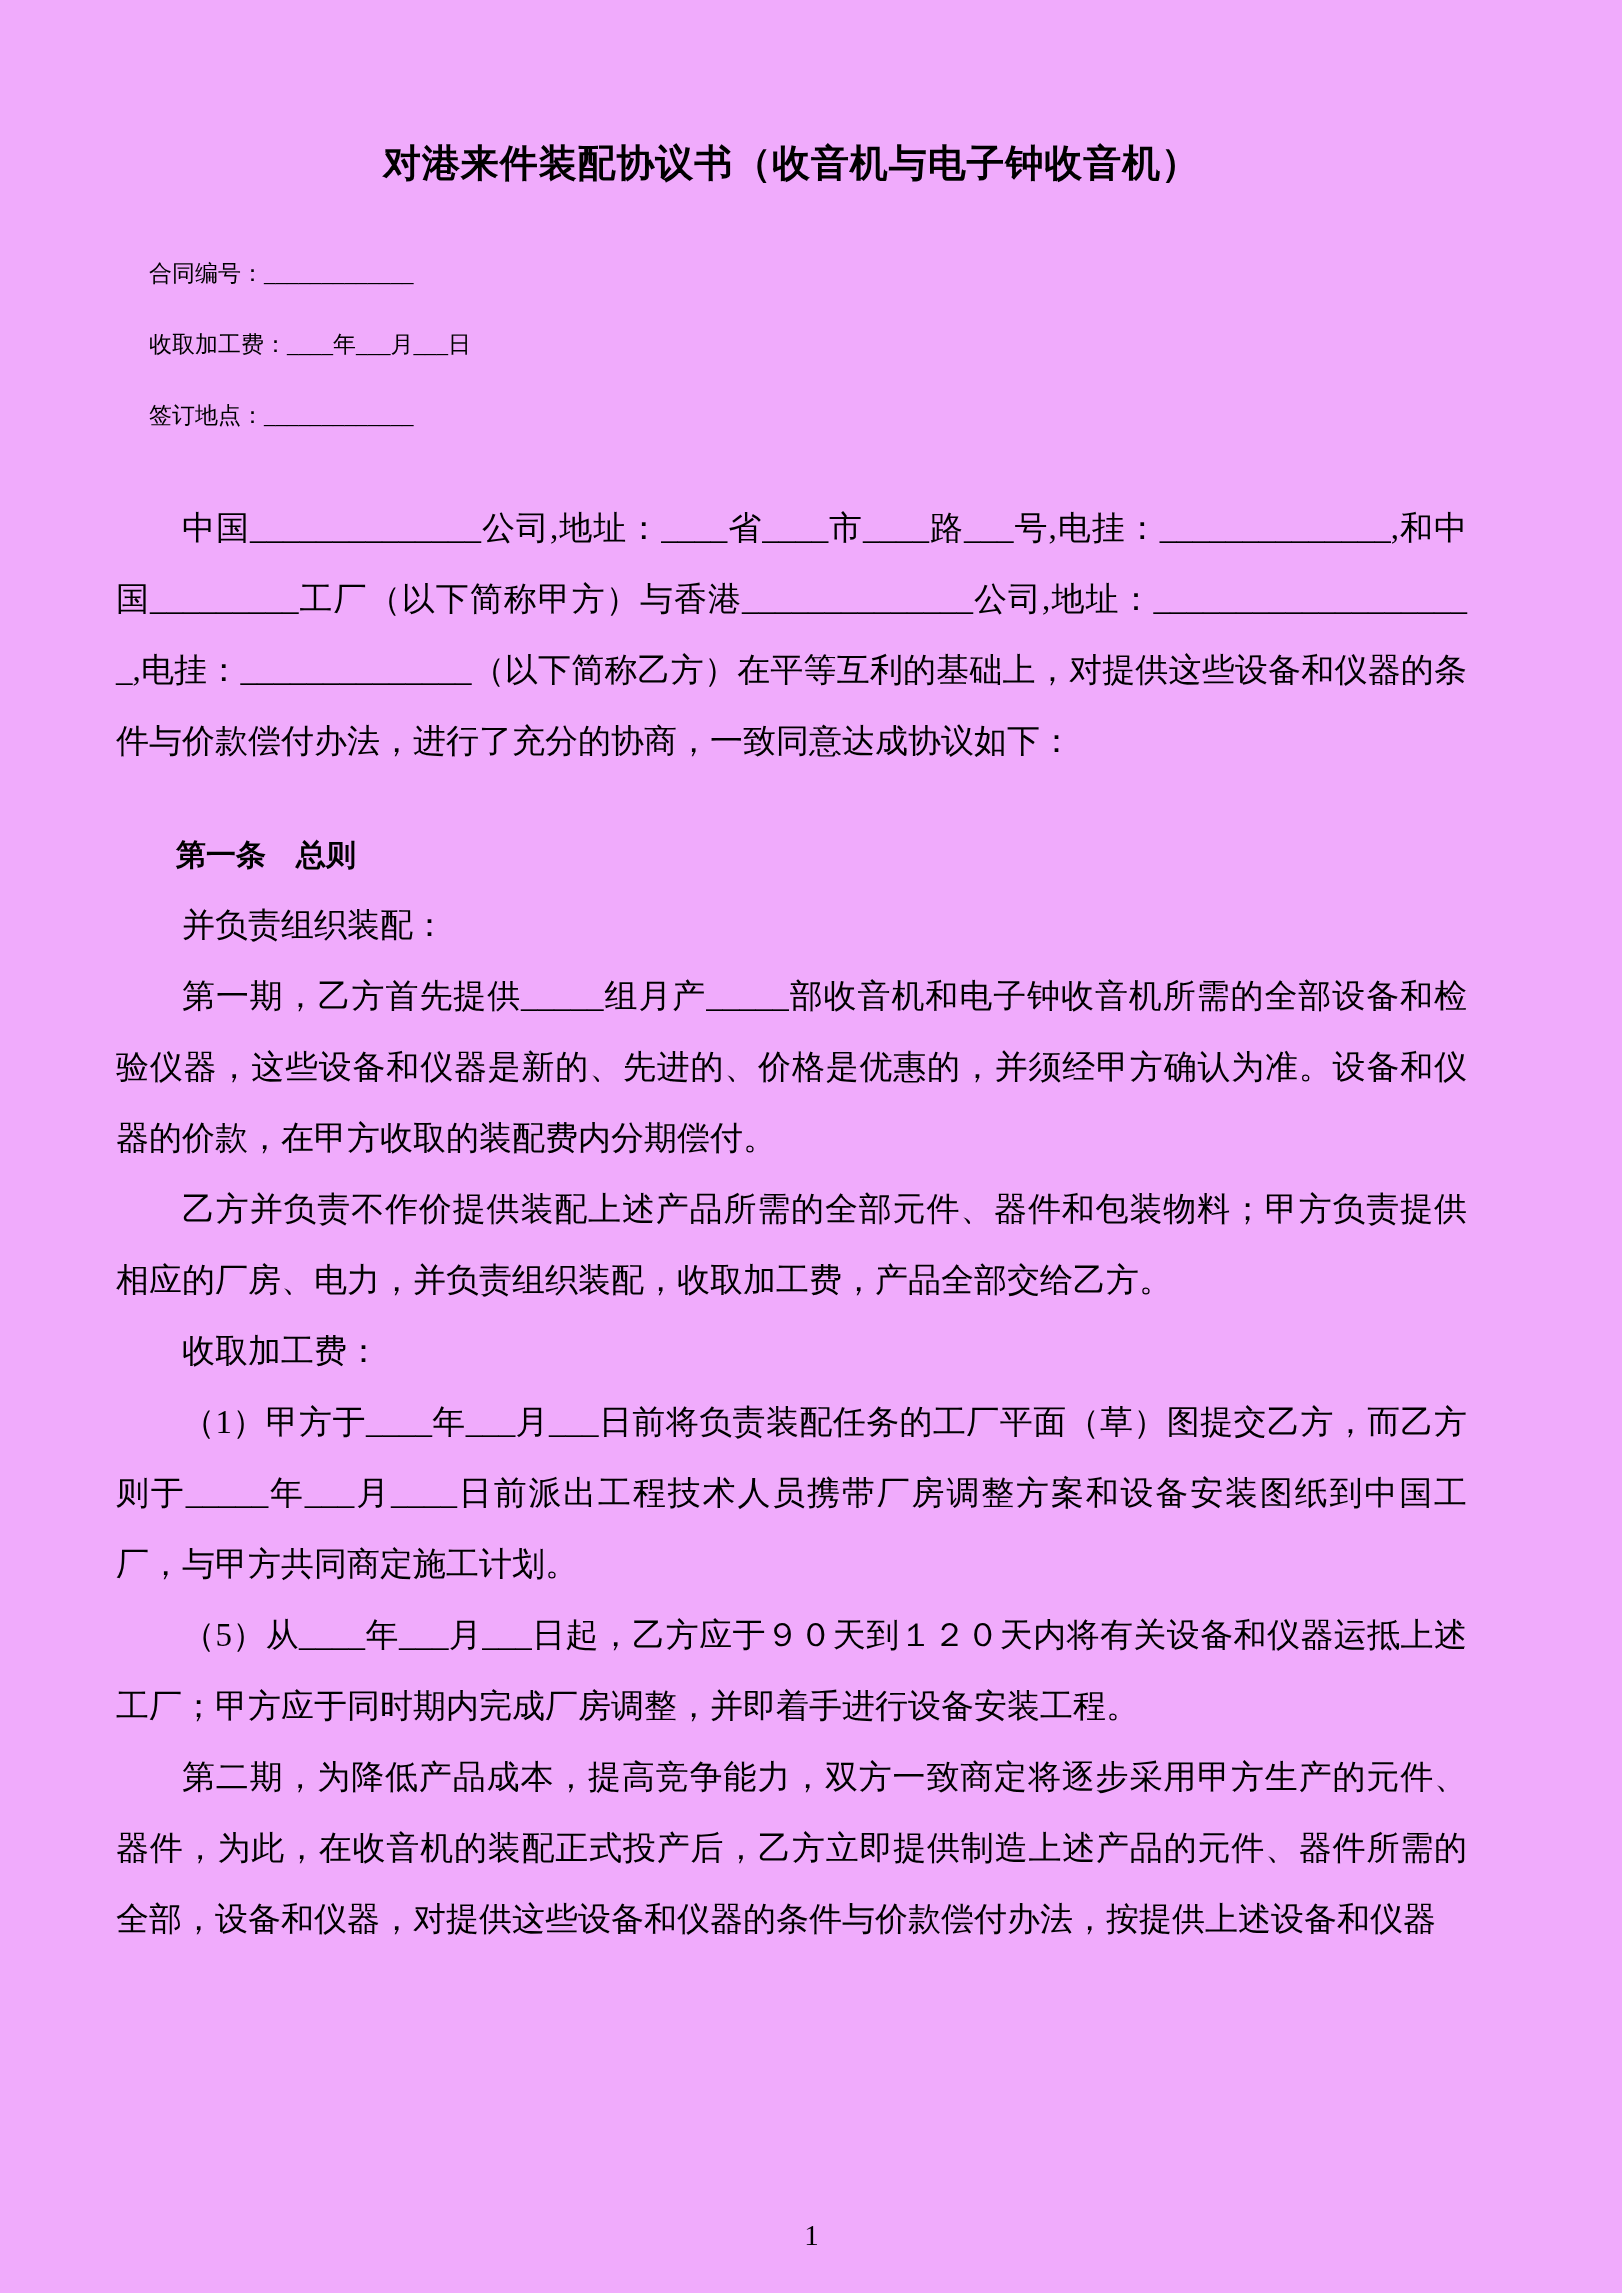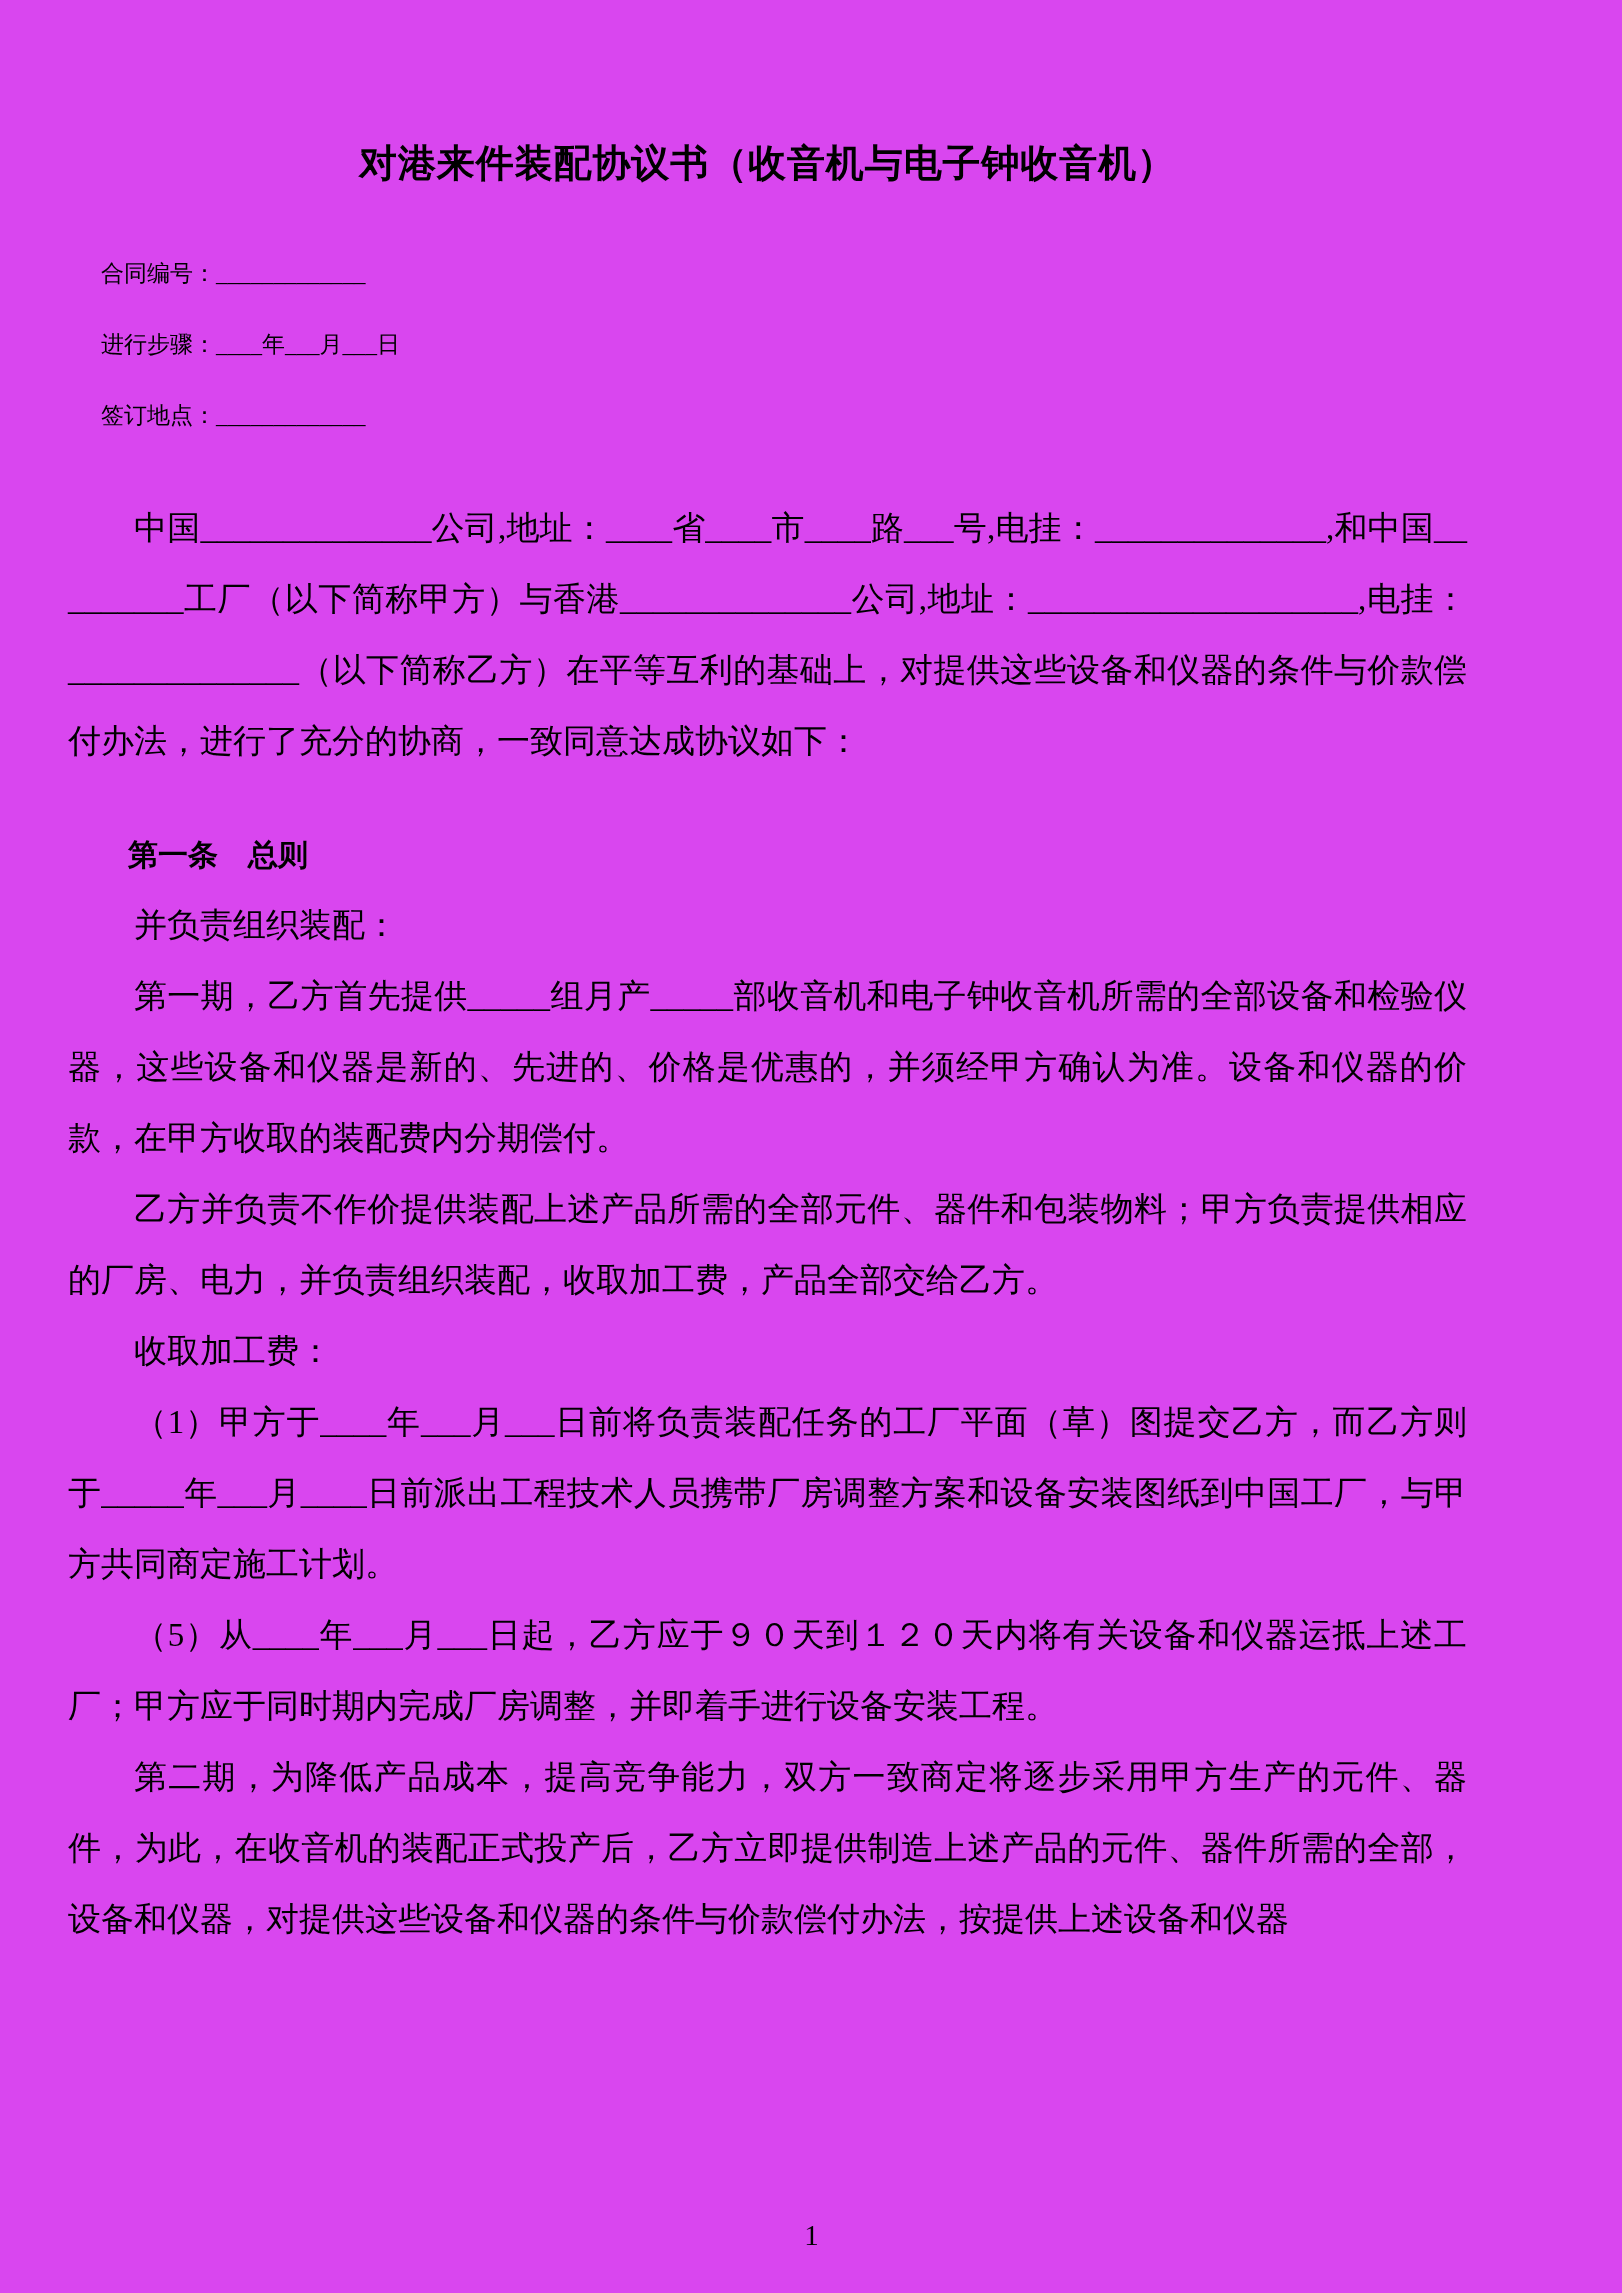--- a/index.html
+++ b/index.html
@@ -6,22 +6,22 @@
     margin: 0;
     padding: 0;
     background: #ffffff;
   }
   .page {
     position: relative;
     width: 1623px;
     height: 2294px;
     box-sizing: border-box;
     margin: 0 auto;
-    padding: 136px 156px 0 68px;
-    background: #d946ef;
+    padding: 136px 156px 0 116px;
+    background: #f0abfc;
     color: #000000;
     font-family: "Liberation Serif", "DejaVu Serif", serif;
     overflow: hidden;
   }
   .title {
     margin: 0 0 47px 0;
     font-size: 38px;
     line-height: 55px;
     font-weight: bold;
     text-align: center;
@@ -66,21 +66,21 @@
 </style>
 </head>
 <body>
 
 <div class="page">
 
   <h1 class="title">对港来件装配协议书（收音机与电子钟收音机）</h1>
 
   <div class="meta-block">
     <p class="meta-line">合同编号：_____________</p>
-    <p class="meta-line">进行步骤：____年___月___日</p>
+    <p class="meta-line">收取加工费：____年___月___日</p>
     <p class="meta-line">签订地点：_____________</p>
   </div>
 
   <div>
     <p class="para gap-before">中国______________公司,地址：____省____市____路___号,电挂：______________,和中国_________工厂（以下简称甲方）与香港______________公司,地址：____________________,电挂：______________（以下简称乙方）在平等互利的基础上，对提供这些设备和仪器的条件与价款偿付办法，进行了充分的协商，一致同意达成协议如下：</p>
 
     <p class="heading gap-before">第一条　总则</p>
 
     <p class="para">并负责组织装配：</p>
 

